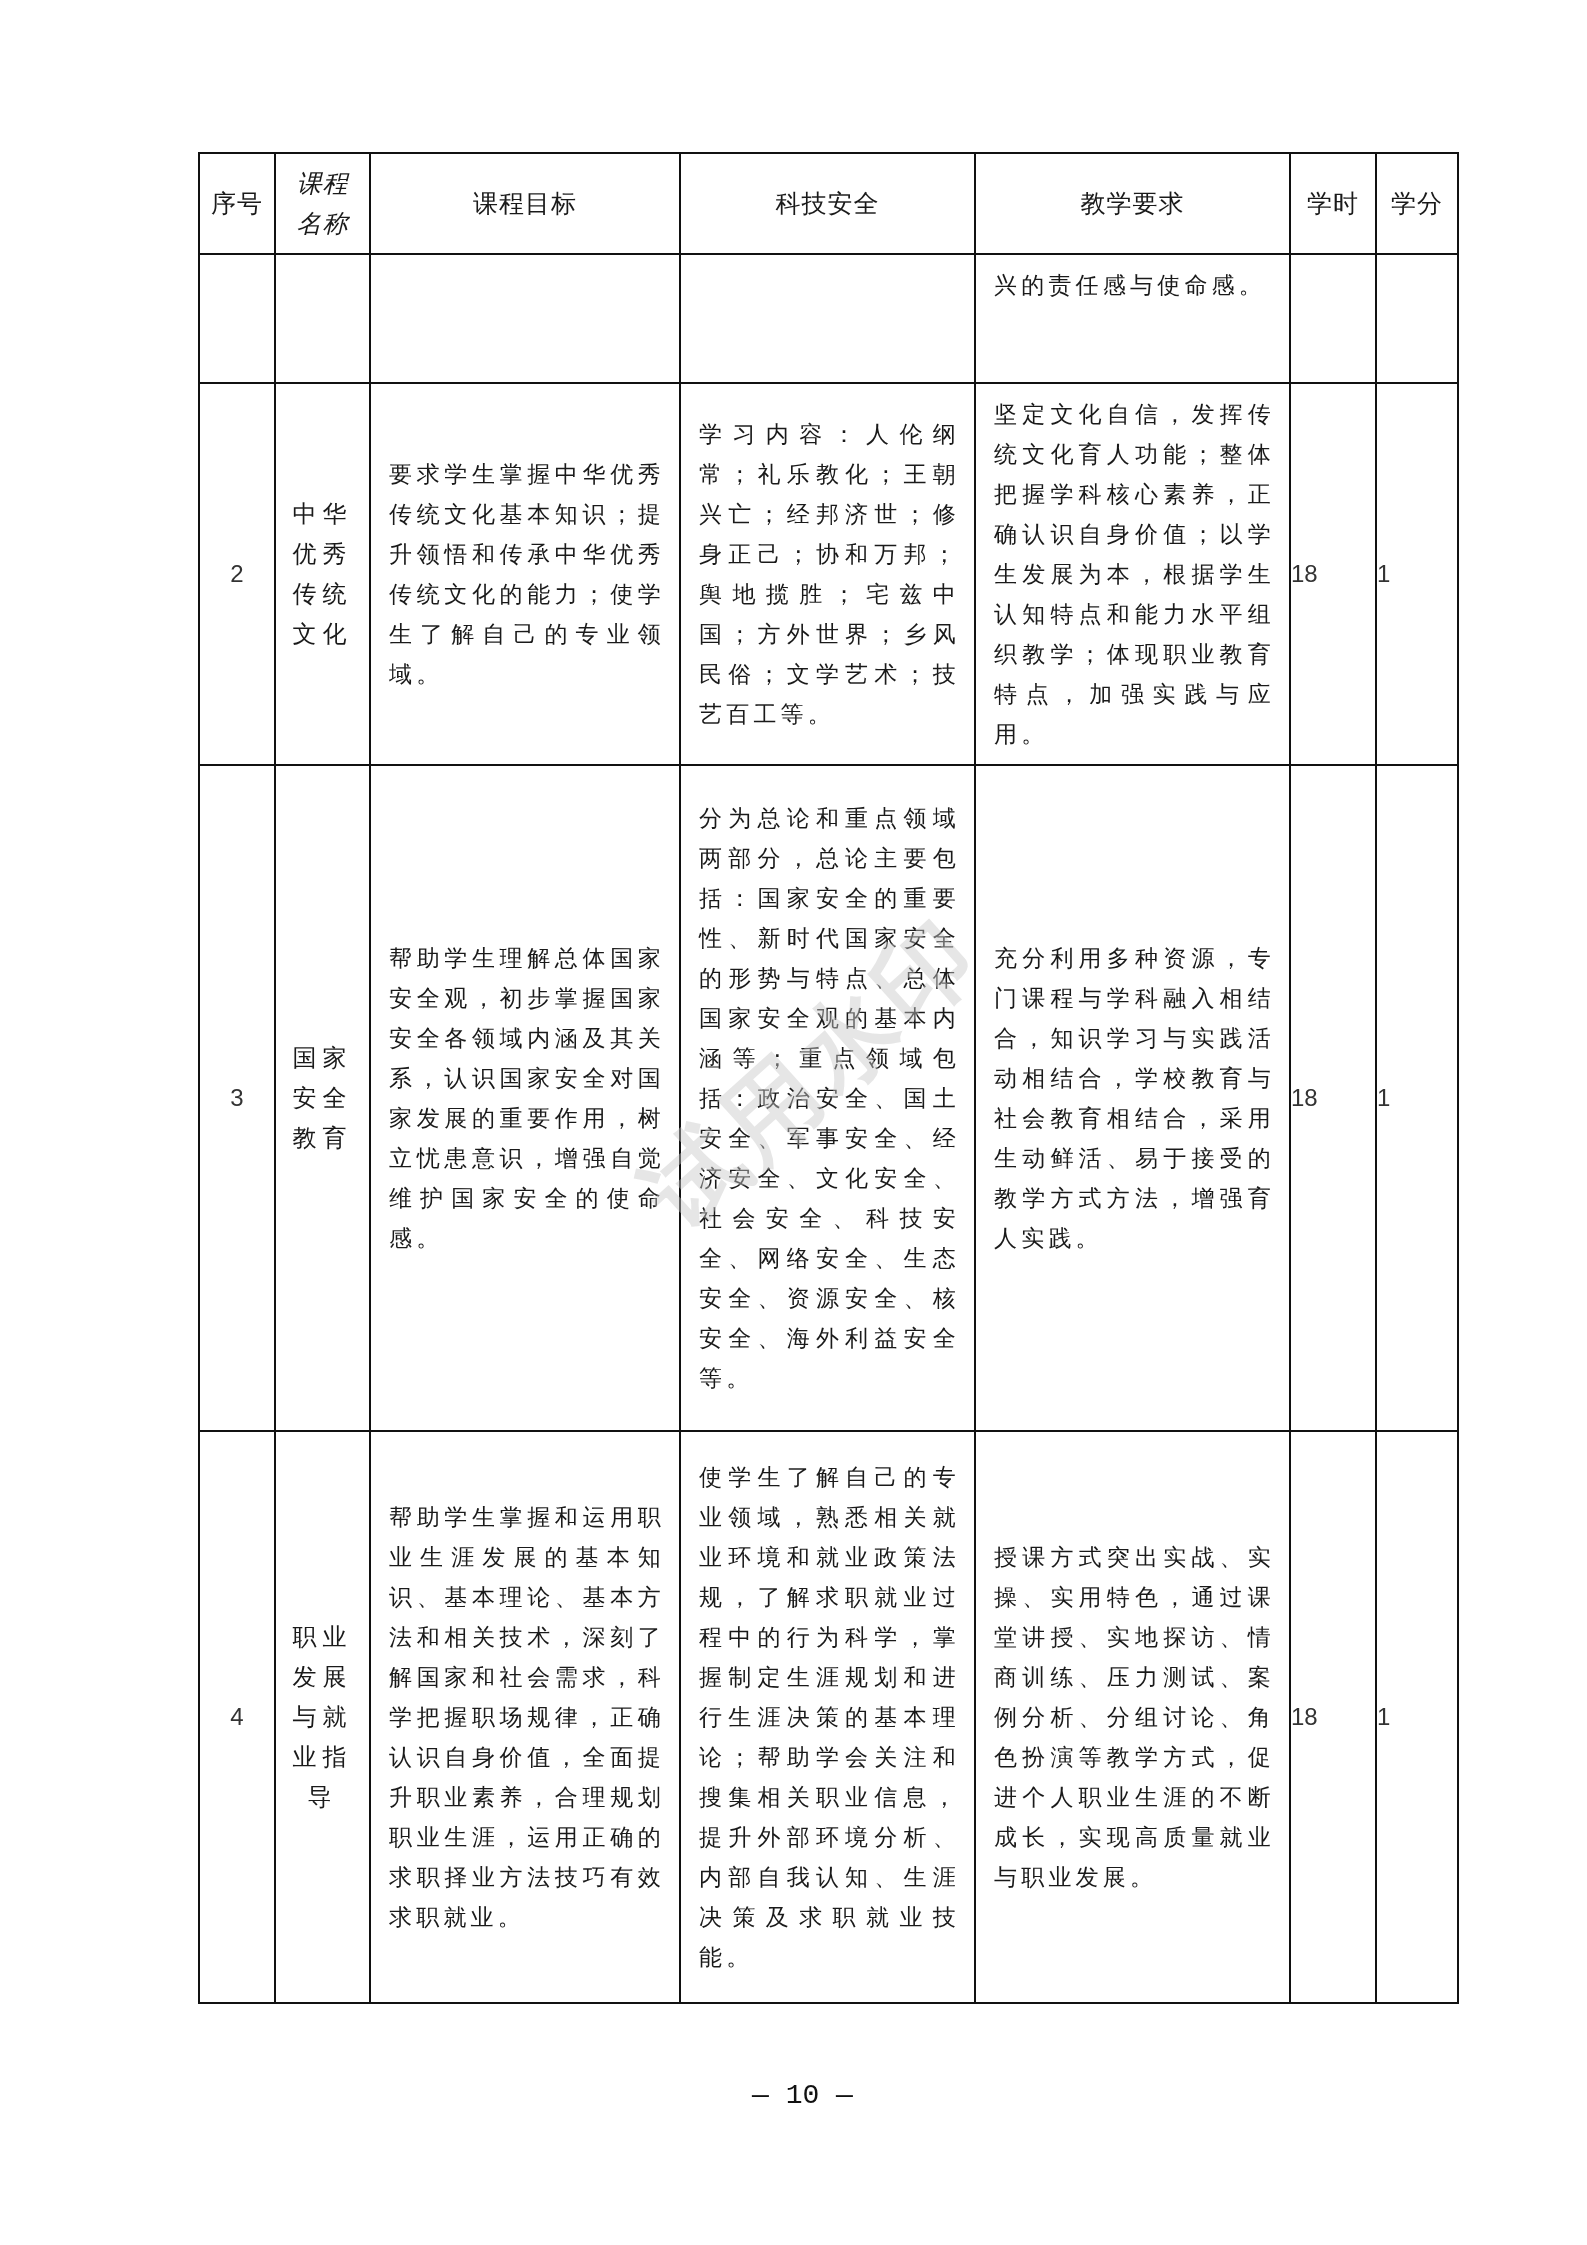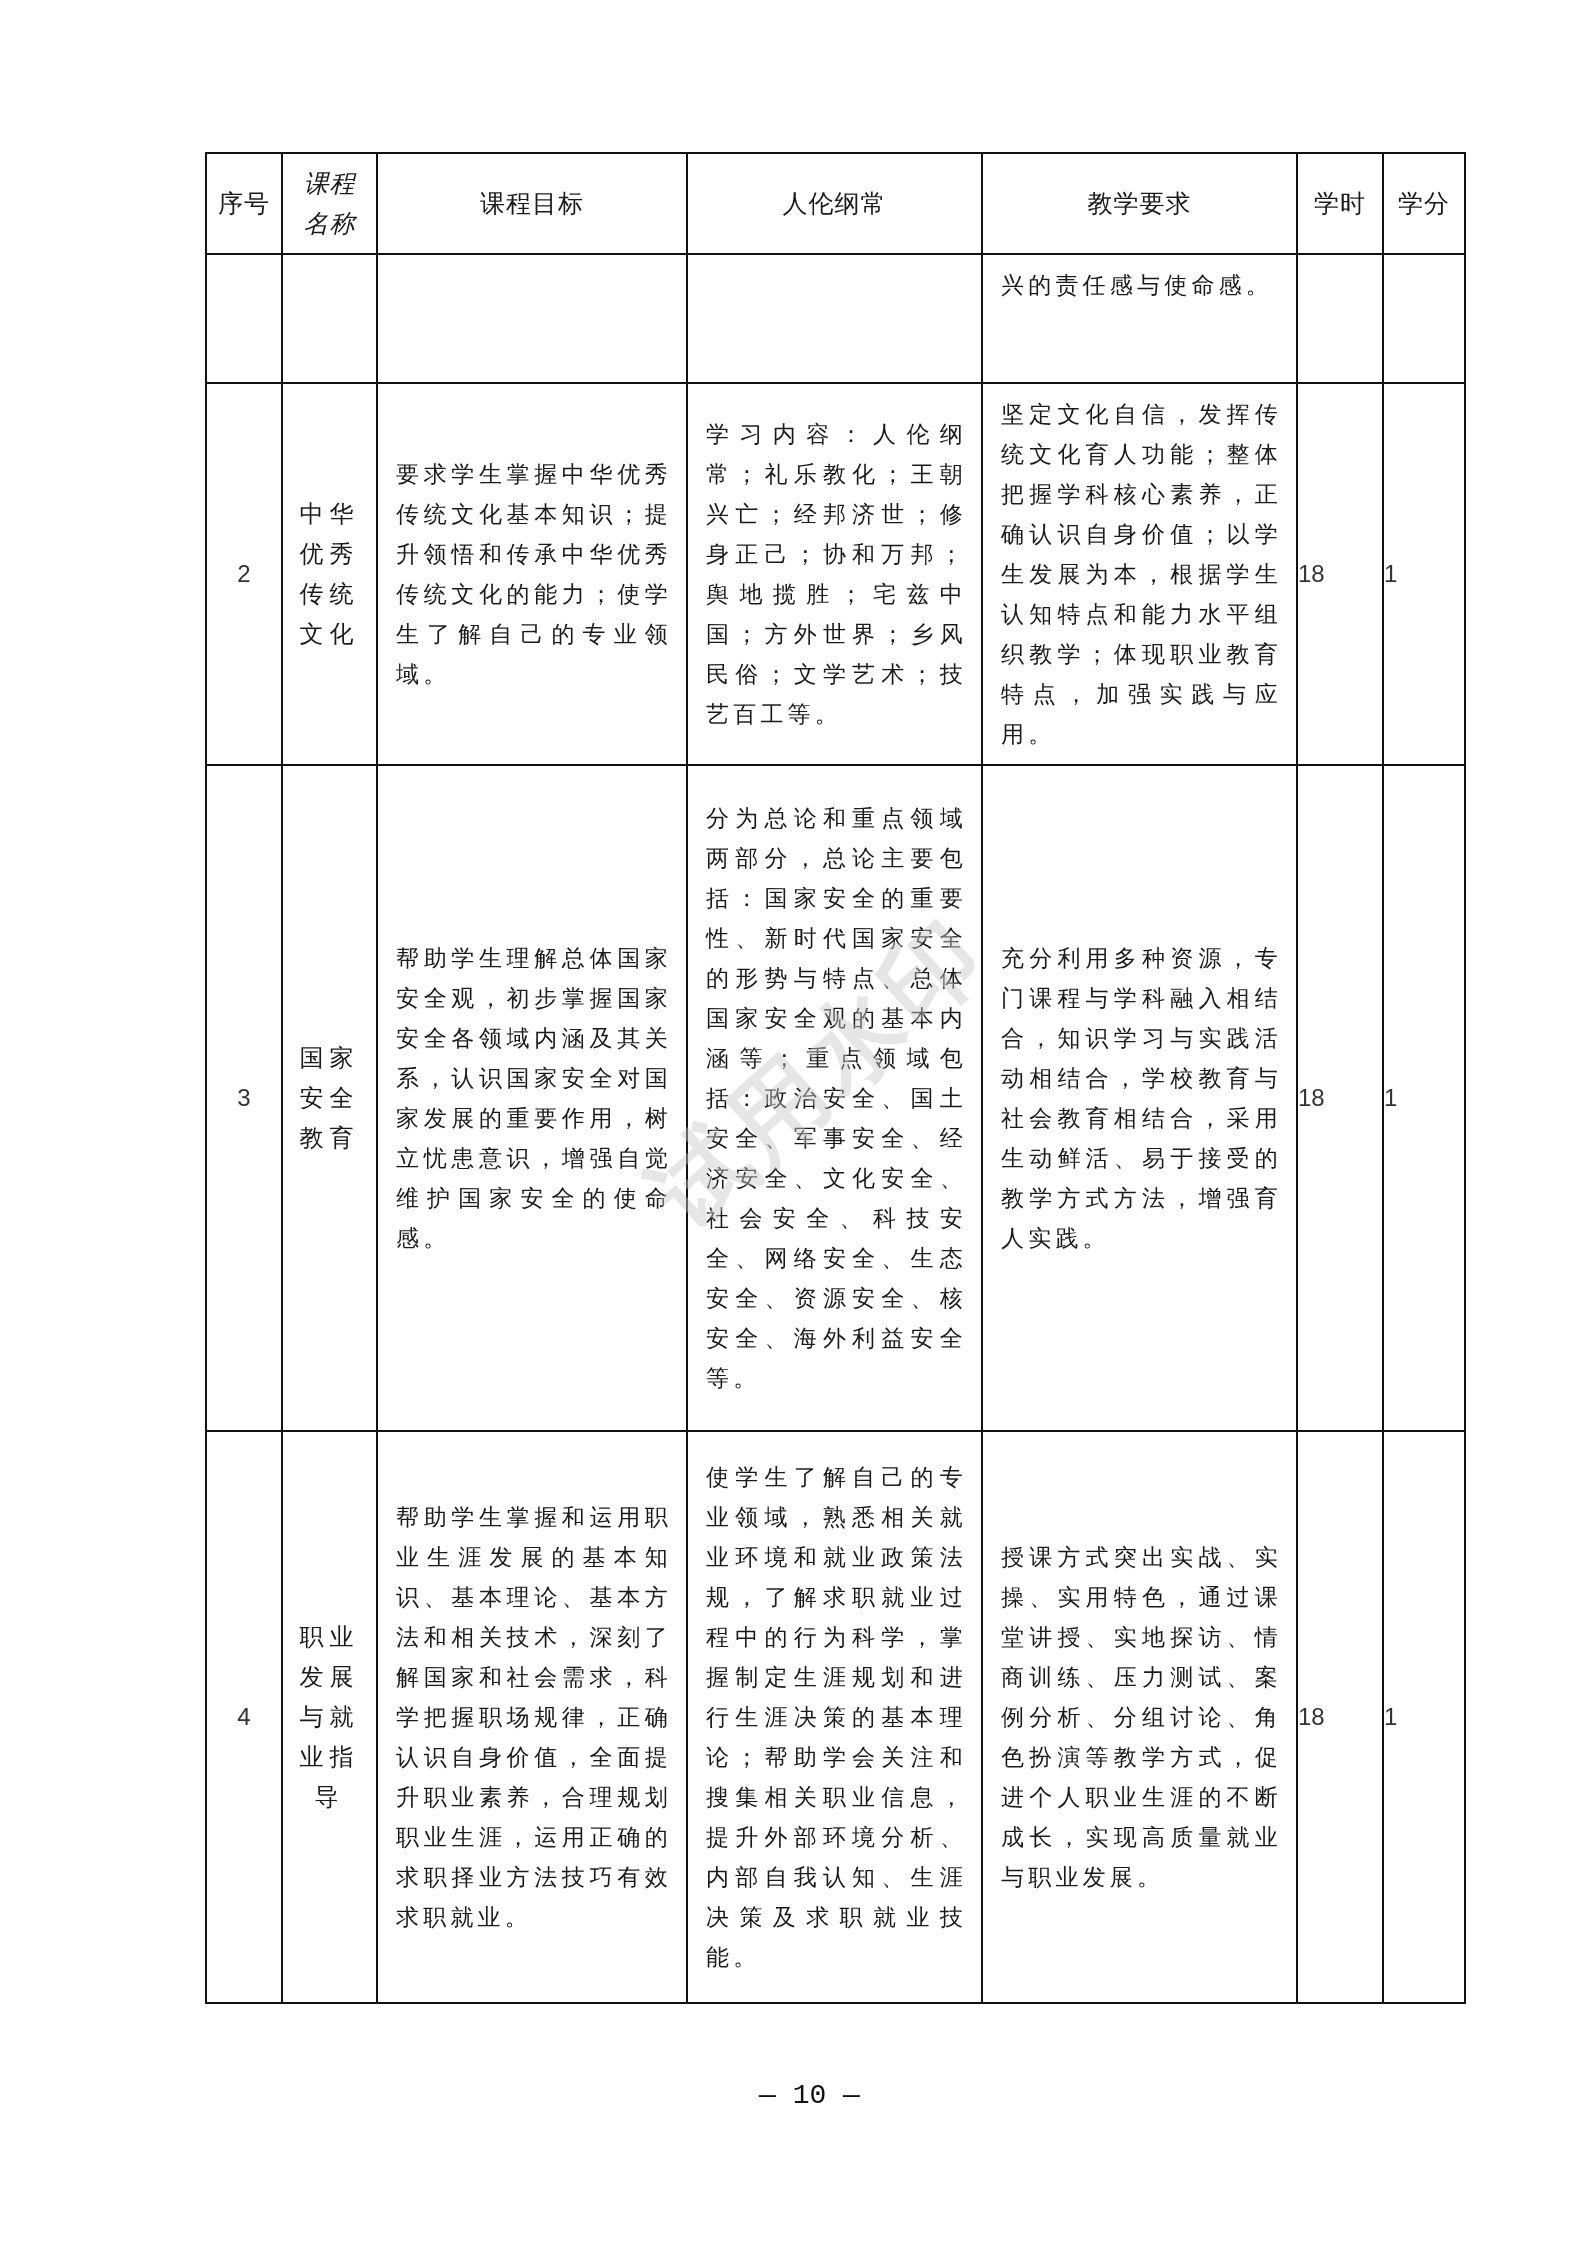--- a/index.html
+++ b/index.html
@@ -1,18 +1,18 @@
 <!DOCTYPE html>
 <html><head>
 <meta charset="utf-8">
 <style>
   html, body { margin: 0; padding: 0; background: #ffffff; }
   body { width: 1587px; height: 2245px; position: relative; overflow: hidden;
          font-family: "DejaVu Serif", "Liberation Serif", serif; color: #1a1a1a; }
-  .page { position: absolute; left: 16px; top: 0; width: 1314px; height: 2245px; }
+  .page { position: absolute; left: 9px; top: 0; width: 1314px; height: 2245px; }
   table.course {
     position: absolute; left: 189px; top: 152px;
     border-collapse: collapse; table-layout: fixed;
     width: 1259px;
   }
   table.course td, table.course th {
     border: 2px solid #111; padding: 0; vertical-align: middle;
     font-weight: normal;
   }
   th { font-size: 25px; text-align: center; line-height: 40px;
@@ -58,21 +58,21 @@
       <col style="width:82px">
     </colgroup>
     <thead>
       <tr style="height:101px">
         <th>序号</th>
         <th class="twolines">
           <span style="display:block">课程</span>
           <span style="display:block">名称</span>
         </th>
         <th>课程目标</th>
-        <th>人伦纲常</th>
+        <th>科技安全</th>
         <th>教学要求</th>
         <th>学时</th>
         <th>学分</th>
       </tr>
     </thead>
     <tbody>
 
       <tr style="height:129px">
         <td></td>
         <td></td>

